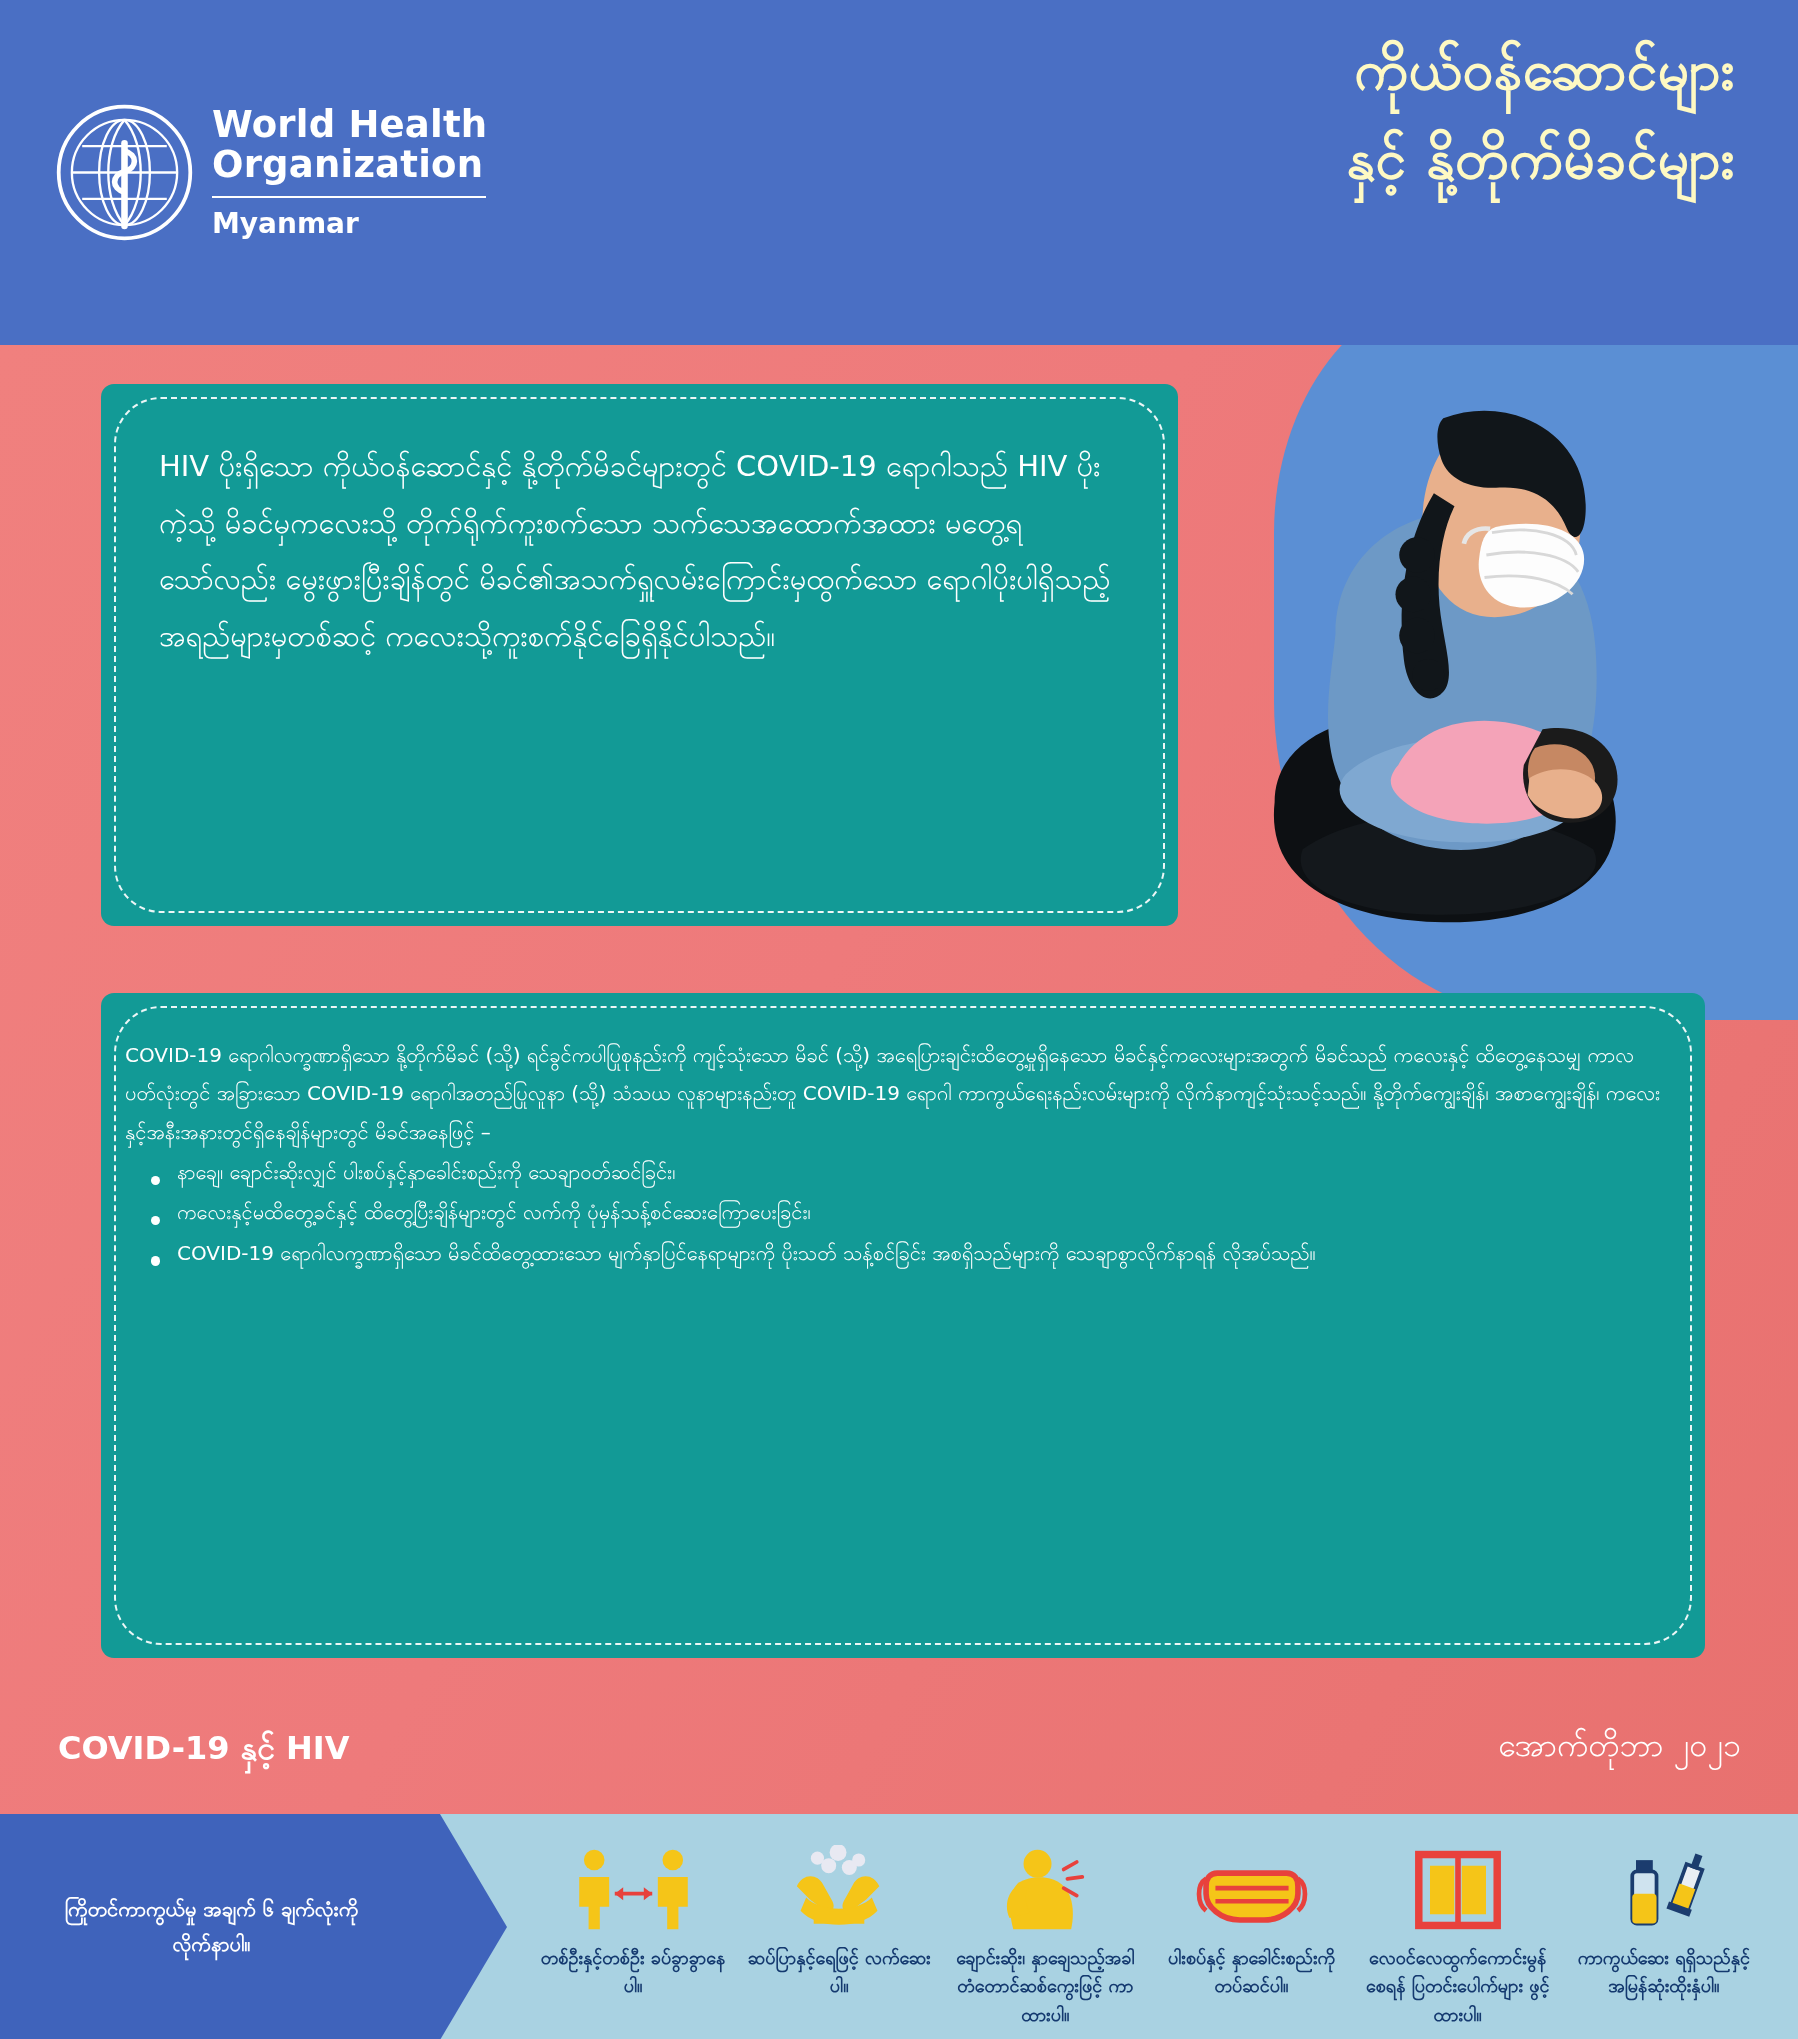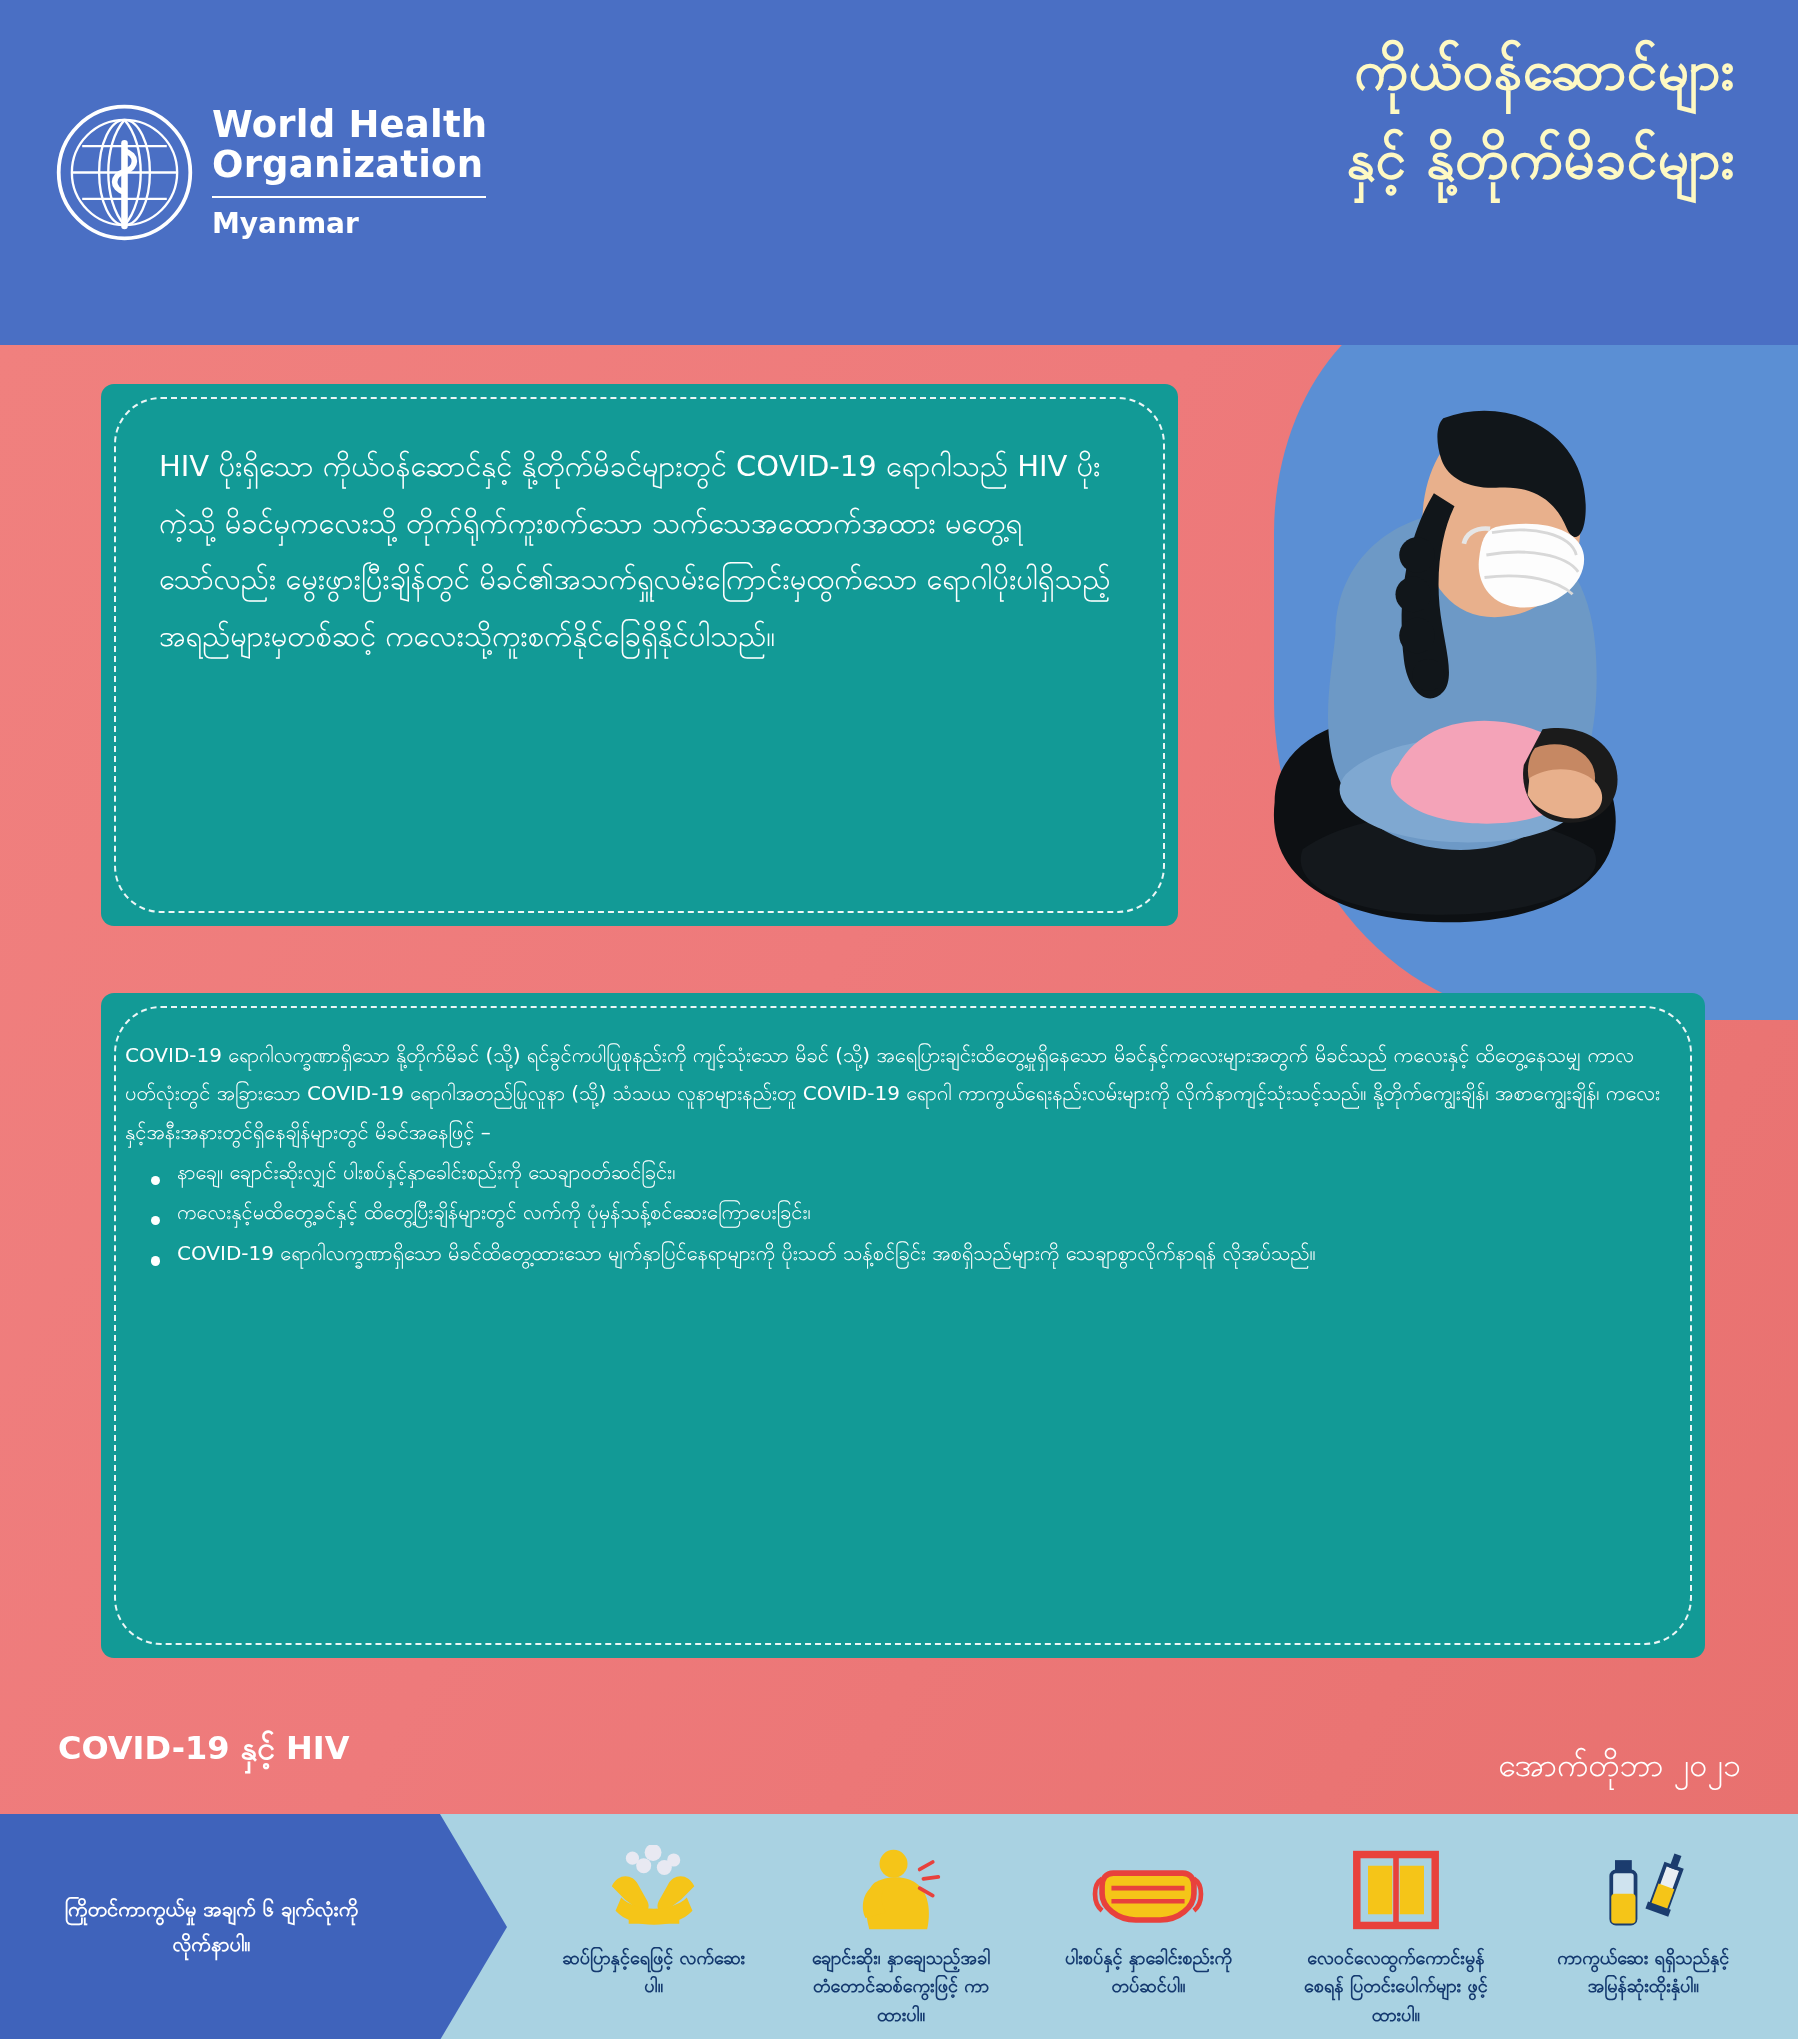--- a/index.html
+++ b/index.html
@@ -152,21 +152,21 @@
     position: absolute;
     left: 58px;
     bottom: 39px;
     color: #ffffff;
     font-size: 32px;
     font-weight: bold;
   }
   .footnote-right {
     position: absolute;
     right: 58px;
-    bottom: 22px;
+    bottom: 42px;
     color: #ffffff;
     font-size: 32px;
   }
 
   
   .footer {
     position: relative;
     width: 1799px;
     height: 226px;
     background: #a9d2e2;
@@ -316,20 +316,34 @@
 
   <div class="footnote-left">COVID-19 နှင့် HIV</div>
   <div class="footnote-right">အောက်တိုဘာ ၂၀၂၁</div>
 </div>
 
 <div class="footer">
   <div class="footer-banner">ကြိုတင်ကာကွယ်မှု အချက် ၆ ချက်လုံးကို လိုက်နာပါ။</div>
 
   <div class="icons">
 
+    <div class="icon-item">
+      <div class="icon-art">
+        <svg width="131" height="90" viewBox="0 0 140 96" aria-hidden="true">
+          <circle cx="28" cy="16" r="11" fill="#f5c518"></circle>
+          <path d="M12 34 h32 v32 h-10 v24 h-12 v-24 h-10 z" fill="#f5c518"></path>
+          <circle cx="112" cy="16" r="11" fill="#f5c518"></circle>
+          <path d="M96 34 h32 v32 h-10 v24 h-12 v-24 h-10 z" fill="#f5c518"></path>
+          <line x1="50" y1="52" x2="90" y2="52" stroke="#e8413c" stroke-width="4"></line>
+          <path d="M50 52 l9 -7 v14 z" fill="#e8413c"></path>
+          <path d="M90 52 l-9 -7 v14 z" fill="#e8413c"></path>
+        </svg>
+      </div>
+      <div class="icon-cap">တစ်ဦးနှင့်တစ်ဦး ခပ်ခွာခွာနေပါ။</div>
+    </div>
 
     <div class="icon-item">
       <div class="icon-art">
         <svg width="122" height="90" viewBox="0 0 130 96" aria-hidden="true">
           <circle cx="42" cy="14" r="7" fill="#e8e9f2"></circle>
           <circle cx="64" cy="8" r="9" fill="#e8e9f2"></circle>
           <circle cx="86" cy="16" r="7" fill="#e8e9f2"></circle>
           <circle cx="54" cy="22" r="8" fill="#e8e9f2"></circle>
           <circle cx="76" cy="24" r="8" fill="#e8e9f2"></circle>
           <path d="M20 44 c6 -14 22 -14 28 -2 l10 18 c4 8 -2 14 -8 10 l-16 -12 z" fill="#f5c518"></path>

